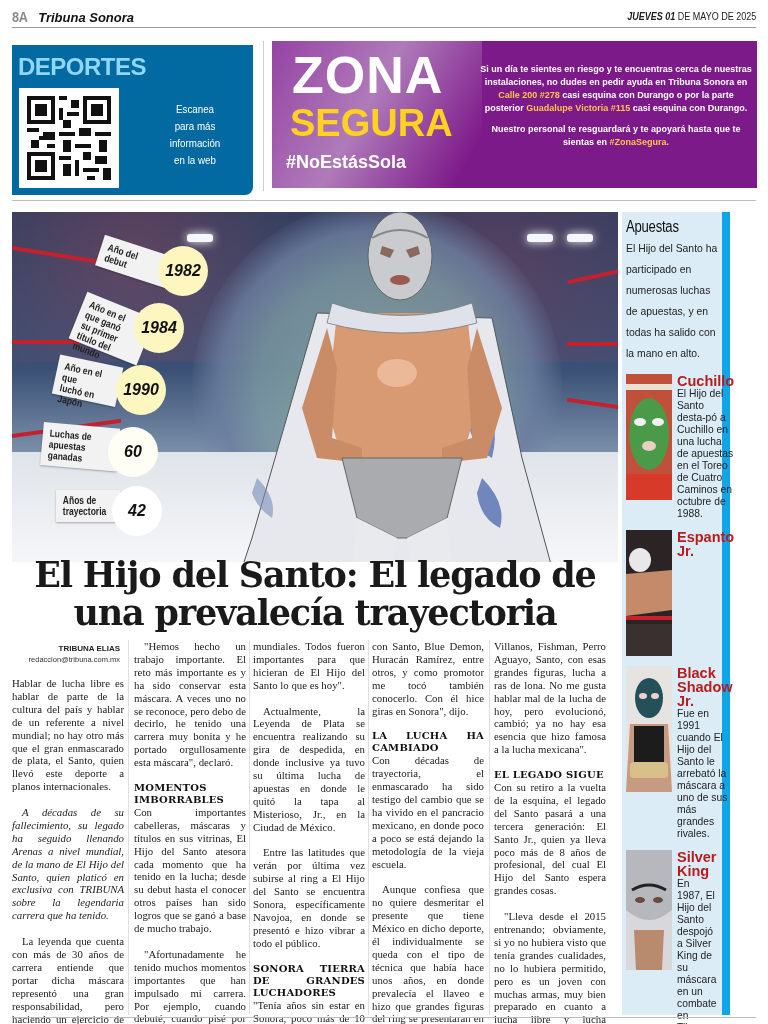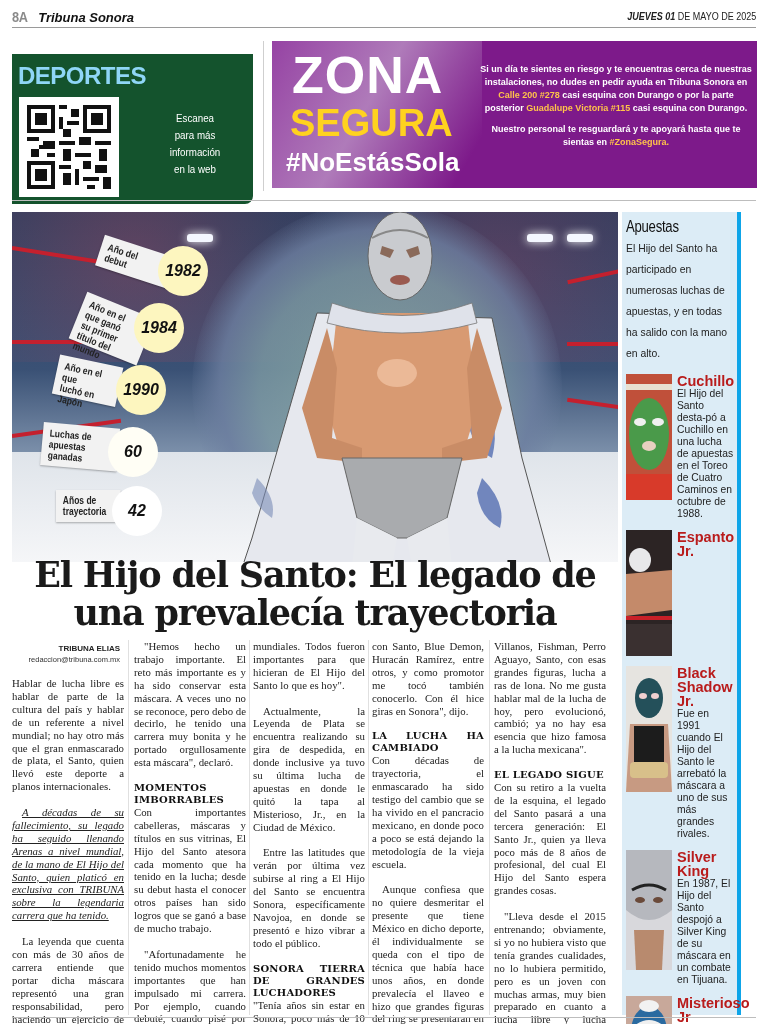--- a/index.html
+++ b/index.html
@@ -8,33 +8,33 @@
 
   
   .header { position: absolute; left: 12px; top: 6px; width: 744px; height: 22px; border-bottom: 1px solid #9a9a9a; display: flex; align-items: center; justify-content: space-between; }
   .header .left { display: flex; align-items: baseline; gap: 8px; }
   .page-num { font-family: "Liberation Sans", sans-serif; font-weight: bold; font-size: 15px; color: #8a8a8a; letter-spacing: -0.5px; transform: scaleX(0.85); transform-origin: left; }
   .paper-name { font-family: "Liberation Sans", sans-serif; font-weight: bold; font-style: italic; font-size: 13px; color: #111; }
   .date { font-family: "Liberation Sans", sans-serif; font-size: 10px; color: #222; transform: scaleX(0.9); transform-origin: right; }
   .date b { font-weight: bold; font-style: italic; }
 
   
-  .deportes { position: absolute; left: 12px; top: 54px; width: 241px; height: 150px; background: #14532d; border-bottom-right-radius: 8px; }
+  .deportes { position: absolute; left: 12px; top: 45px; width: 241px; height: 150px; background: #0369a1; border-bottom-right-radius: 8px; }
   .deportes .title { position: absolute; left: 6px; top: 8px; font-family: "Liberation Sans", sans-serif; font-weight: 900; font-size: 24px; color: #8fd6f7; letter-spacing: -0.5px; }
   .qr { position: absolute; left: 7px; top: 43px; width: 100px; height: 100px; background: #fff; padding: 8px; }
   .qr svg { width: 84px; height: 84px; display: block; }
   .deportes .scan { position: absolute; left: 128px; top: 56px; width: 110px; text-align: center; color: #fff; font-family: "Liberation Sans", sans-serif; font-size: 11.5px; line-height: 17px; transform: scaleX(0.85); }
   .vsep { position: absolute; left: 263px; top: 41px; width: 1px; height: 150px; background: #cfcfcf; }
 
   
   .zona { position: absolute; left: 272px; top: 41px; width: 485px; height: 147px; background: #7d1a8a; overflow: hidden; }
   .zona .swoosh { position: absolute; left: 0; top: 0; width: 210px; height: 147px; background: linear-gradient(120deg, #9a4aa8 0%, #b88cc2 45%, #7d1a8a 90%); opacity: 0.85; }
   .zona .z1 { position: absolute; left: 20px; top: 10px; font-family: "Liberation Sans", sans-serif; font-weight: 900; font-size: 52px; color: #fff; letter-spacing: 1px; line-height: 48px; }
   .zona .z2 { position: absolute; left: 18px; top: 62px; font-family: "Liberation Sans", sans-serif; font-weight: 900; font-size: 38px; color: #ffd21f; line-height: 40px; }
-  .zona .z3 { position: absolute; left: 14px; top: 106px; font-family: "Liberation Sans", sans-serif; font-weight: 900; font-size: 26px; color: #fff; line-height: 30px; }
+  .zona .z3 { position: absolute; left: 14px; top: 106px; font-family: "Liberation Sans", sans-serif; font-weight: 900; font-size: 18px; color: #fff; line-height: 30px; }
   .zona .info { position: absolute; left: 208px; top: 22px; width: 272px; text-align: center; color: #fff; font-family: "Liberation Sans", sans-serif; font-weight: bold; font-size: 9px; line-height: 13px; }
   .zona .info .hl { color: #ffc34a; }
   .zona .info p + p { margin-top: 8px; }
 
   .rule2 { position: absolute; left: 12px; top: 200px; width: 744px; height: 1px; background: #bdbdbd; }
 
   
   .hero { position: absolute; left: 12px; top: 212px; width: 606px; height: 350px; background: linear-gradient(180deg, #2d3f60 0%, #3a5175 45%, #7f93ad 70%, #e7ebef 100%); overflow: hidden; }
   .hero .crowd { position: absolute; left: 0; top: 0; width: 100%; height: 150px; background: radial-gradient(circle at 20% 30%, rgba(180,70,90,0.35), transparent 40%), radial-gradient(circle at 80% 40%, rgba(170,60,90,0.3), transparent 45%); }
   .hero .light { position: absolute; top: 22px; width: 26px; height: 8px; background: #f4f7ff; border-radius: 3px; box-shadow: 0 0 10px #fff; }
@@ -44,38 +44,38 @@
   .wrestler { position: absolute; left: 210px; top: -4px; width: 360px; height: 360px; }
 
   .stat { position: absolute; display: flex; align-items: center; }
   .stat .label { background: #f2f2f2; color: #222; font-family: "Liberation Sans", sans-serif; font-weight: bold; font-size: 10px; line-height: 11px; padding: 5px 22px 5px 8px; transform: scaleX(0.85); transform-origin: left; box-shadow: 0 1px 2px rgba(0,0,0,0.3); }
   .stat .circle { width: 50px; height: 50px; border-radius: 50%; background: #fdf6bf; margin-left: -22px; display: flex; align-items: center; justify-content: center; font-family: "Liberation Sans", sans-serif; font-weight: 900; font-style: italic; font-size: 16px; color: #111; }
   .stat.white .circle { background: #ffffff; }
 
   .headline { position: absolute; left: 20px; top: 556px; width: 590px; text-align: center; font-family: "DejaVu Serif", serif; font-weight: bold; font-size: 35px; line-height: 38px; color: #1a1a1a; letter-spacing: -1.2px; }
 
   
-  .sidebar { position: absolute; left: 622px; top: 212px; width: 119px; height: 803px; background: #dcecf6; padding: 6px 4px 0 4px; border-right: 4px solid #0ea5e9; }
+  .sidebar { position: absolute; left: 622px; top: 212px; width: 108px; height: 803px; background: #dcecf6; padding: 6px 4px 0 4px; border-right: 8px solid #0ea5e9; }
   .sidebar .sb-title { font-family: "Liberation Sans", sans-serif; font-size: 16px; color: #111; transform: scaleX(0.82); transform-origin: left; letter-spacing: -0.3px; }
   .sidebar .sb-intro { font-family: "Liberation Sans", sans-serif; font-size: 10.4px; line-height: 21px; color: #222; margin-top: 2px; }
   .sb-item { display: flex; gap: 5px; margin-top: 10px; }
   .sb-item .photo { width: 46px; flex-shrink: 0; }
   .sb-item .txt { flex: 1; }
   .sb-item .name { font-family: "Liberation Sans", sans-serif; font-weight: 900; font-size: 14.5px; line-height: 14px; color: #b91c1c; }
   .sb-item .desc { font-family: "Liberation Sans", sans-serif; font-size: 10.3px; line-height: 12px; color: #222; }
 
   
   .byline { position: absolute; left: 14px; top: 644px; width: 106px; text-align: right; font-family: "Liberation Sans", sans-serif; }
   .byline .author { font-weight: bold; font-size: 8px; color: #222; }
   .byline .email { font-size: 7.5px; color: #333; margin-top: 2px; }
   .col { position: absolute; top: 640px; width: 112px; font-family: "Liberation Serif", serif; font-size: 10.8px; line-height: 12.9px; color: #222; text-align: justify; hyphens: auto; }
   .col p { text-indent: 10px; margin-bottom: 12.9px; }
   .col p.noindent { text-indent: 0; }
   .col p.cont { text-indent: 0; }
-  .col .it { font-style: italic; text-decoration: underline; }
+  .col .it { font-style: italic; }
   .col h3 { font-family: "DejaVu Serif", serif; font-weight: bold; font-size: 10px; line-height: 12px; color: #111; letter-spacing: 0.2px; }
   .col h3 + p { text-indent: 0; }
   .c1 { left: 12px; top: 677px; }
   .c2 { left: 134px; }
   .c3 { left: 253px; }
   .c4 { left: 372px; }
   .c5 { left: 494px; }
   .colrule { position: absolute; top: 640px; width: 1px; height: 375px; background: #e0e0e0; }
   .bottomrule { position: absolute; left: 12px; top: 1017px; width: 744px; height: 1px; background: #bdbdbd; }
 </style>

